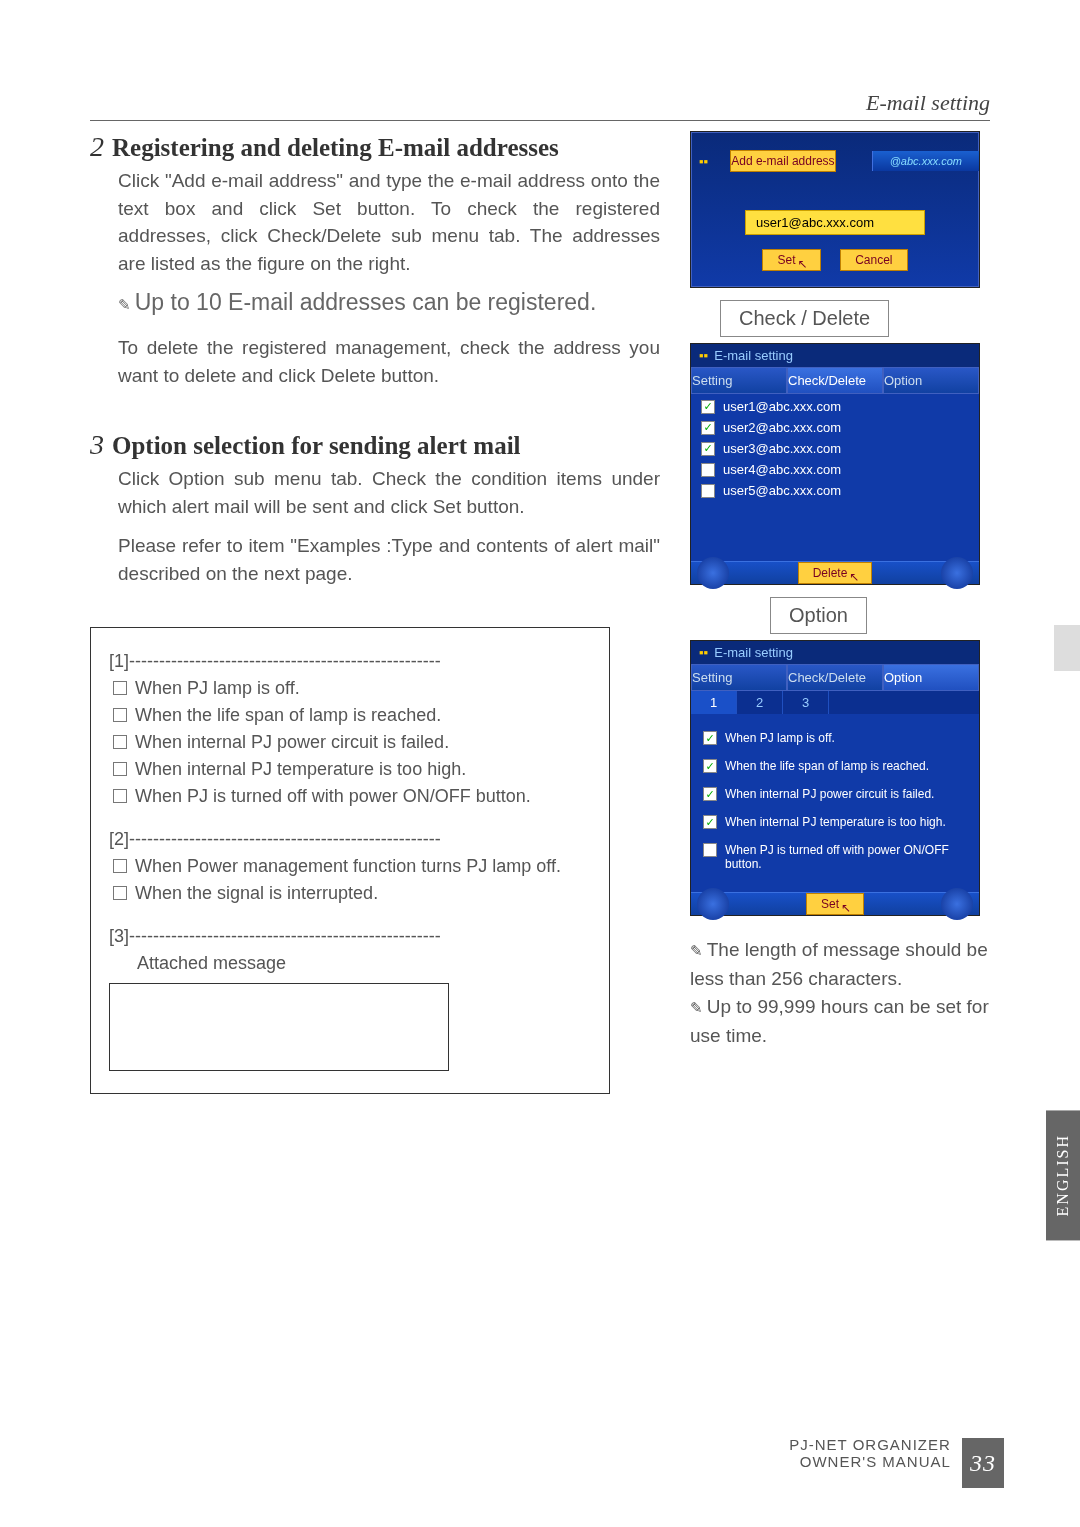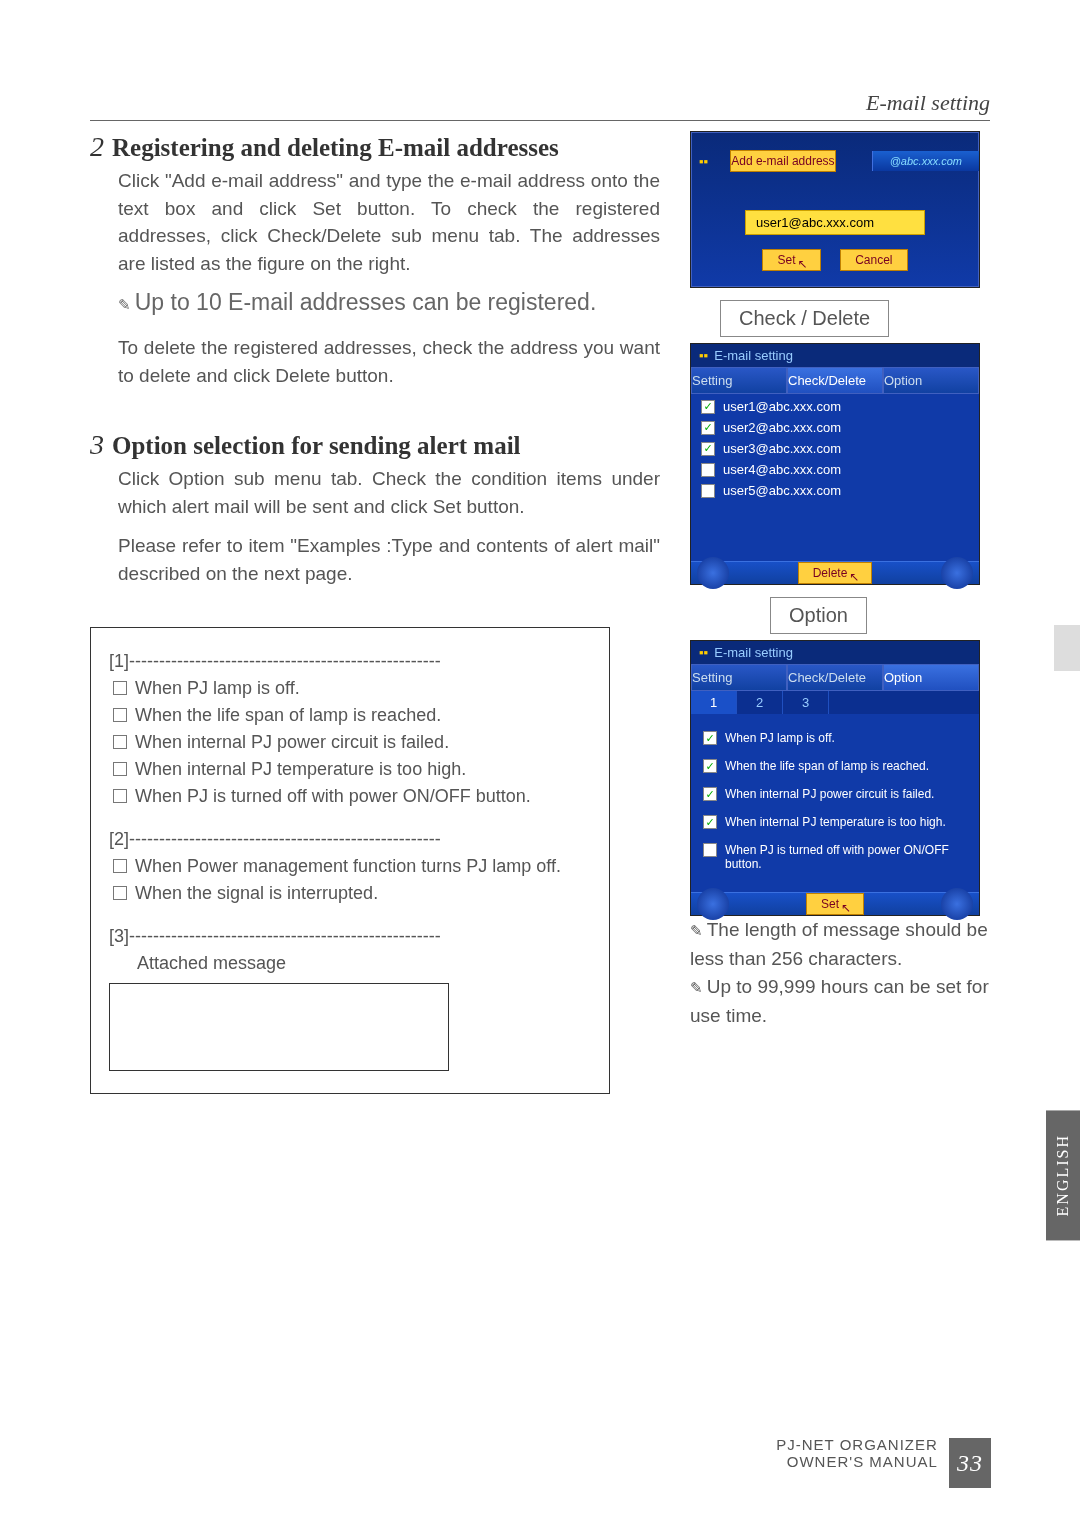--- a/index.html
+++ b/index.html
@@ -43,42 +43,42 @@
 .optrow { display:flex; align-items:flex-start; padding:7px 4px; font-size:12px; color:#fff; }
 .optrow .txt { flex:1; }
 .boxed { border:1px solid #333; margin-top:40px; padding:20px 18px 22px 18px; width:520px; font-size:18px; color:#555; line-height:1.5; }
 .boxed .grp { font-size:18px; color:#555; }
 .boxed .dashline { letter-spacing:0; }
 .boxed .item { margin-left:4px; }
 .boxed .sq { display:inline-block; width:14px; height:14px; border:1px solid #777; margin-right:8px; vertical-align:-1px; }
 .boxed .msgbox { border:1px solid #333; height:88px; margin-top:6px; width:340px; }
 .boxed .under { }
 
-.footer-notes { font-size:19px; color:#555; line-height:1.5; }
+.footer-notes { font-size:19px; color:#555; line-height:1.5; margin-top:20px; }
 .right-side-tab { position:absolute; right:0; top:1110px; background:#666; color:#fff; padding:24px 8px; font-size:16px; letter-spacing:2px; writing-mode:vertical-rl; transform:rotate(180deg); font-family:"Times New Roman",serif; }
 .gray-stub { position:absolute; right:0; top:625px; width:26px; height:46px; background:#ddd; }
-.page-footer { position:absolute; bottom:50px; right:89px; text-align:right; font-size:15px; color:#555; letter-spacing:1px; }
+.page-footer { position:absolute; bottom:50px; right:76px; text-align:right; font-size:15px; color:#555; letter-spacing:1px; }
 .page-footer .pn { background:#666; color:#fff; padding:12px 8px; font-size:24px; font-style:italic; font-family:"Times New Roman",serif; margin-left:6px; }
 .page-footer .lab { display:inline-block; vertical-align:4px; }
 </style>
 </head>
 <body>
 
 <div class="page">
   <div class="header-right">E-mail setting</div>
 
   <div class="columns">
     <div class="col-left">
       <div class="sec-title">
         <span class="sec-num">2</span>
         <span class="sec-head">Registering and deleting E-mail addresses</span>
       </div>
       <p class="body-text">Click "Add e-mail address" and type the e-mail address onto the text box and click Set button. To check the registered addresses, click Check/Delete sub menu tab. The addresses are listed as the figure on the right.</p>
       <p class="note pencil">Up to 10 E-mail addresses can be registered.</p>
-      <p class="body-text">To delete the registered addresses, check the address you want to delete and click Delete button.</p>
+      <p class="body-text">To delete the registered management, check the address you want to delete and click Delete button.</p>
 
       <div style="height:28px"></div>
       <div class="sec-title">
         <span class="sec-num">3</span>
         <span class="sec-head">Option selection for sending alert mail</span>
       </div>
       <p class="body-text">Click Option sub menu tab. Check the condition items under which alert mail will be sent and click Set button.</p>
       <p class="body-text">Please refer to item "Examples :Type and contents of alert mail" described on the next page.</p>
 
       <div class="boxed">

